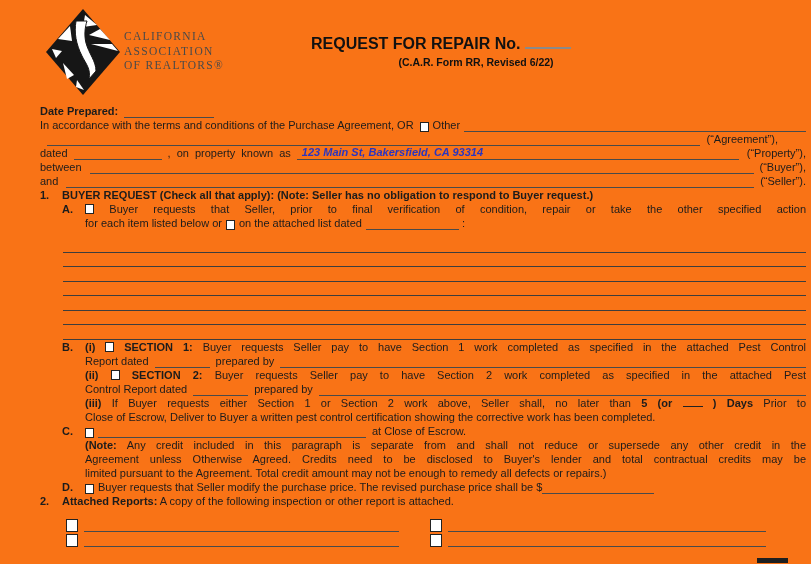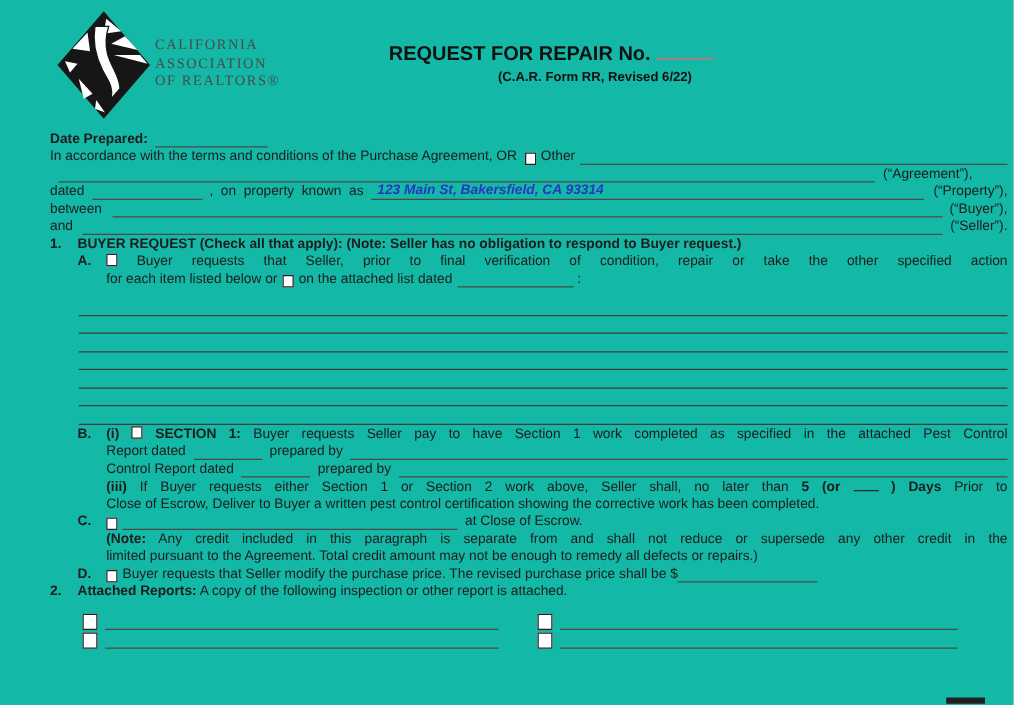--- a/index.html
+++ b/index.html
@@ -1,18 +1,18 @@
 <!DOCTYPE html>
 <html><head>
 <meta charset="utf-8">
 <style>
   * { margin:0; padding:0; box-sizing:border-box; }
   html,body { background:#fff; }
   .page {
-    position:relative; width:811px; height:564px; background:#14b8a6;
+    position:relative; width:811px; height:564px; background:#f97316;
     font-family:"Liberation Sans", sans-serif; font-size:11px; color:#1c1c1c;
     overflow:hidden;
   }
   
   .logo-svg { position:absolute; left:45px; top:8px; }
   .logo-text {
     position:absolute; left:124px; top:29px;
     font-family:"Liberation Serif", serif; font-size:11.5px; letter-spacing:1.3px;
     color:#4a4a4a; line-height:14.5px; white-space:nowrap;
   }
@@ -178,20 +178,26 @@
           <span class="cb"></span>
           <b>SECTION 1:</b>
           <span>Buyer requests Seller pay to have Section 1 work completed as specified in the attached Pest Control</span>
         </div>
         <div class="fxline">
           <span>Report dated</span>
           <span class="blank gap6" style="width:55px; height:12px;"></span>
           <span class="gap6">prepared by</span>
           <span class="blank fill gap6" style="height:12px;"></span>
         </div>
+        <div class="jline">
+          <b>(ii)</b>
+          <span class="cb"></span>
+          <b>SECTION 2:</b>
+          <span>Buyer requests Seller pay to have Section 2 work completed as specified in the attached Pest</span>
+        </div>
         <div class="fxline">
           <span>Control Report dated</span>
           <span class="blank gap6" style="width:55px; height:12px;"></span>
           <span class="gap6">prepared by</span>
           <span class="blank fill gap6" style="height:12px;"></span>
         </div>
         <div class="jline">
           <b>(iii)</b>
           <span>If Buyer requests either Section 1 or Section 2 work above, Seller shall, no later than</span>
           <b>5 (or</b>
@@ -209,20 +215,21 @@
       <div class="cnt">
         <div class="fxline">
           <span class="cb"></span>
           <span class="blank gap4" style="width:268px; height:12px;"></span>
           <span class="gap6">at Close of Escrow.</span>
         </div>
         <div class="jline">
           <b>(Note:</b>
           <span>Any credit included in this paragraph is separate from and shall not reduce or supersede any other credit in the</span>
         </div>
+        <div class="jline">Agreement unless Otherwise Agreed. Credits need to be disclosed to Buyer's lender and total contractual credits may be</div>
         <div class="line">limited pursuant to the Agreement. Total credit amount may not be enough to remedy all defects or repairs.)</div>
       </div>
     </div>
 
     <div class="row">
       <span class="ind"></span>
       <span class="ltr line">D.</span>
       <div class="cnt">
         <div class="fxline">
           <span class="cb"></span>

